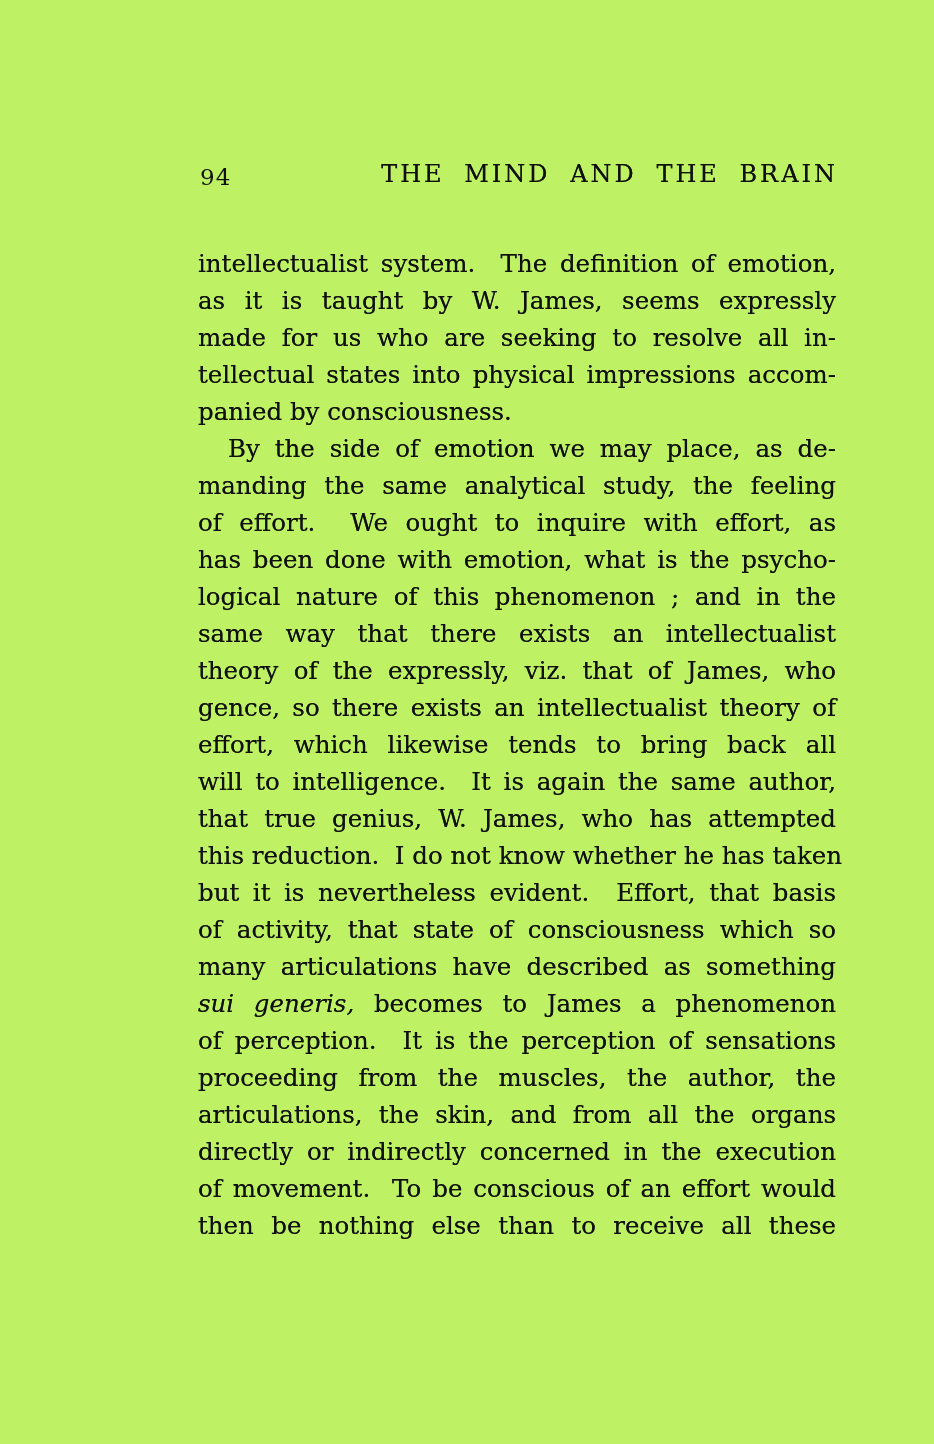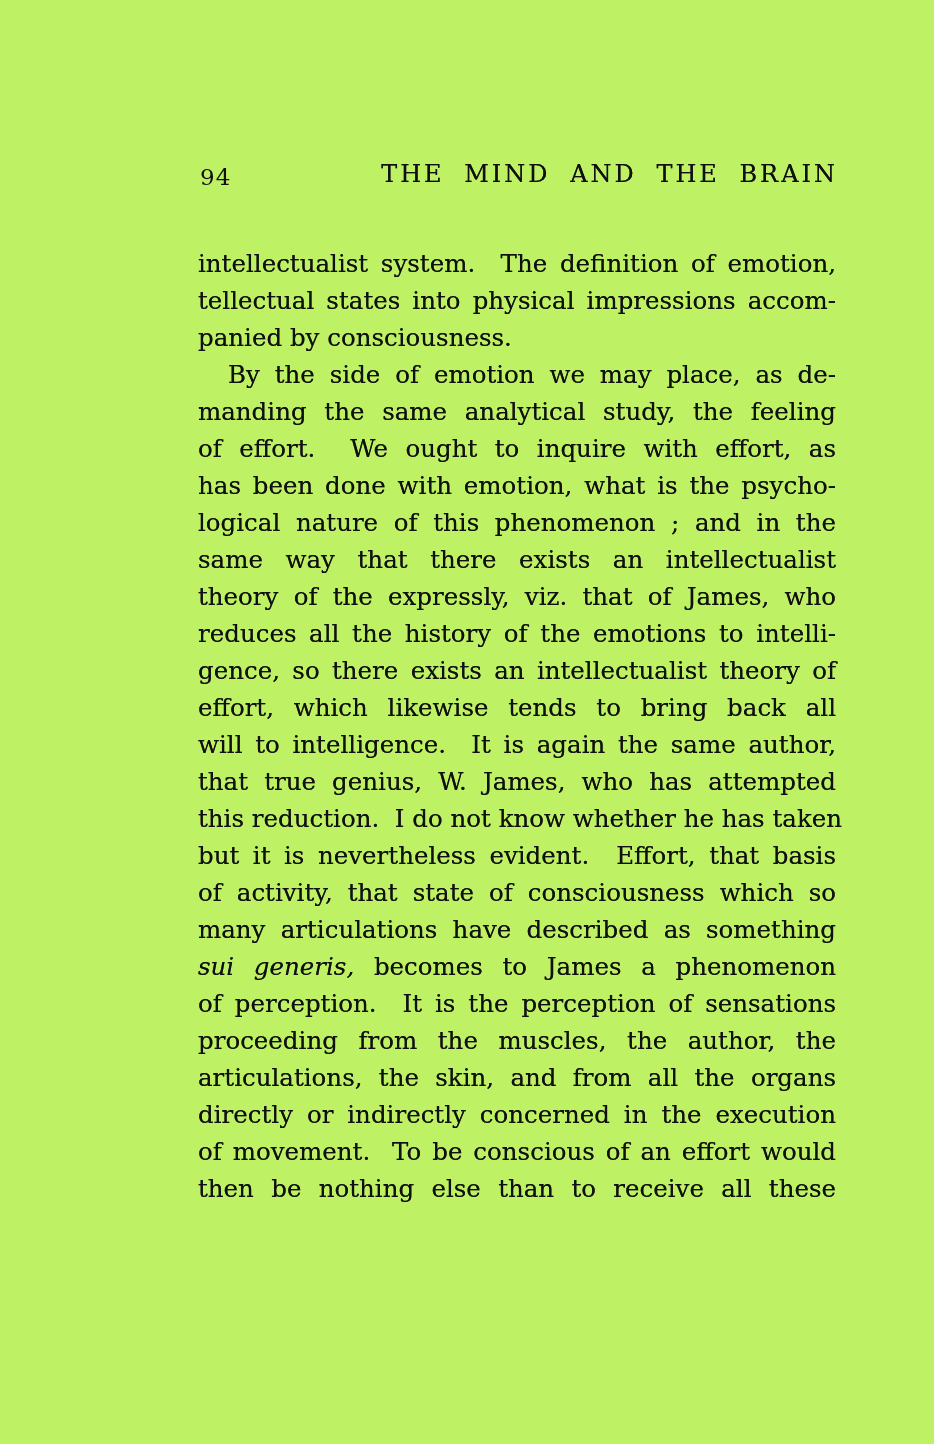--- a/index.html
+++ b/index.html
@@ -78,30 +78,31 @@
 <body>
 
 <div class="sheet">
   <div class="text-block">
     <div class="running-head">
       <span class="page-number">94</span>
       <div class="head-title">THE MIND AND THE BRAIN</div>
     </div>
     <div class="page-body">
         <div class="line"><span>intellectualist system.&nbsp; The definition of emotion,</span></div>
+        <div class="line"><span>as it is taught by W. James, seems expressly</span></div>
+        <div class="line"><span>made for us who are seeking to resolve all in-</span></div>
         <div class="line"><span>tellectual states into physical impressions accom-</span></div>
         <div class="line no-just"><span>panied by consciousness.</span></div>
         <div class="line indent"><span>By the side of emotion we may place, as de-</span></div>
         <div class="line"><span>manding the same analytical study, the feeling</span></div>
         <div class="line"><span>of effort.&nbsp; We ought to inquire with effort, as</span></div>
         <div class="line"><span>has been done with emotion, what is the psycho-</span></div>
         <div class="line"><span>logical nature of this phenomenon ; and in the</span></div>
         <div class="line"><span>same way that there exists an intellectualist</span></div>
         <div class="line"><span>theory of the expressly, viz. that of James, who</span></div>
-        <div class="line"><span>reduces all the history of the emotions to intelli-</span></div>
         <div class="line"><span>gence, so there exists an intellectualist theory of</span></div>
         <div class="line"><span>effort, which likewise tends to bring back all</span></div>
         <div class="line"><span>will to intelligence.&nbsp; It is again the same author,</span></div>
         <div class="line"><span>that true genius, W. James, who has attempted</span></div>
         <div class="line"><span>this reduction.&nbsp; I do not know whether he has taken</span></div>
         <div class="line"><span>but it is nevertheless evident.&nbsp; Effort, that basis</span></div>
         <div class="line"><span>of activity, that state of consciousness which so</span></div>
         <div class="line"><span>many articulations have described as something</span></div>
         <div class="line"><span class="em">sui generis,</span><span> becomes to James a phenomenon</span></div>
         <div class="line"><span>of perception.&nbsp; It is the perception of sensations</span></div>

